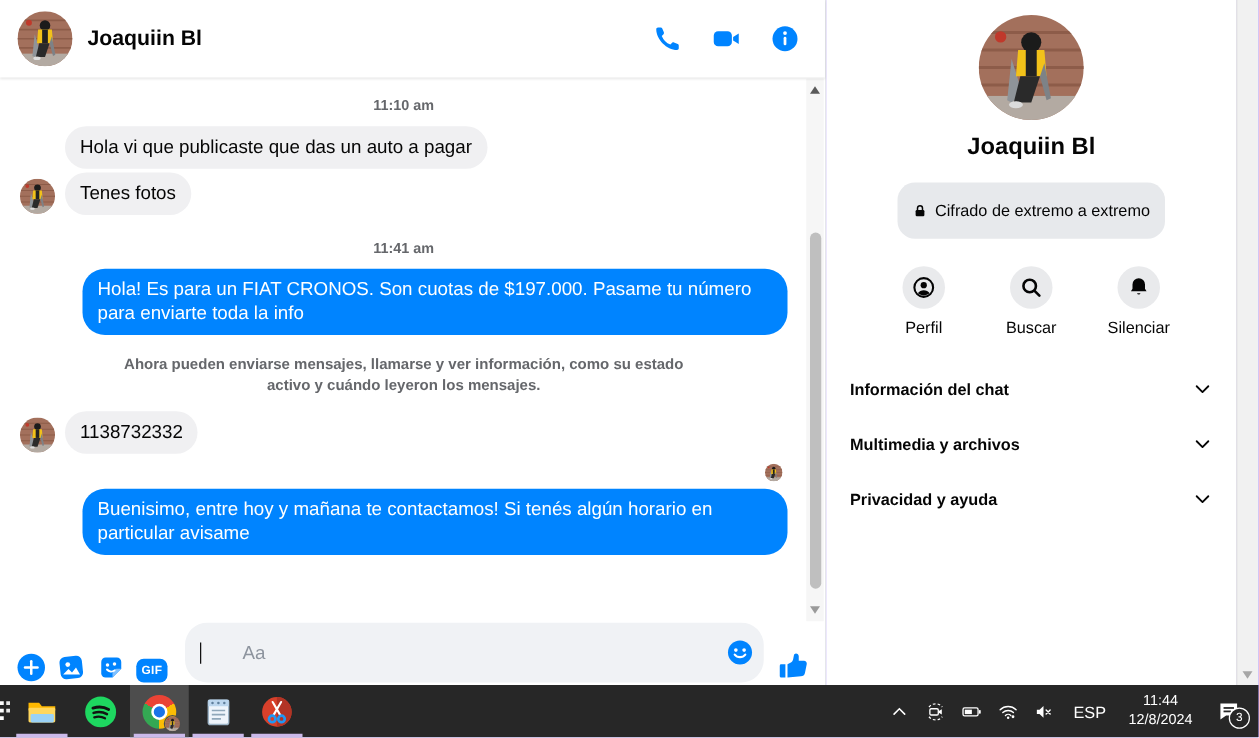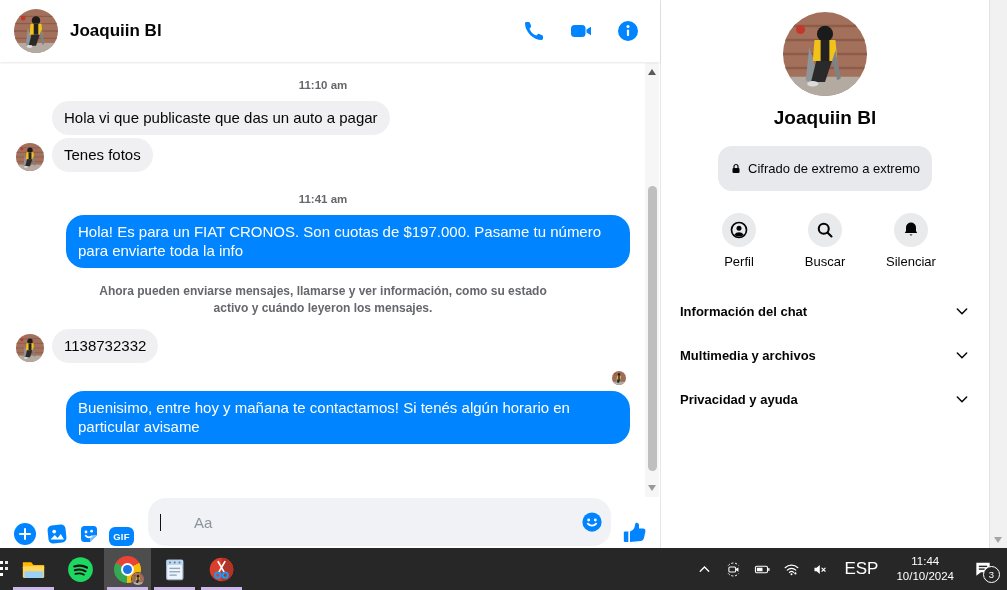--- a/index.html
+++ b/index.html
@@ -73,21 +73,21 @@
   .tb-cell.active{background:#4d4d4d;}
   .run-ind{position:absolute;bottom:0;left:3px;right:3px;height:3px;background:#cbb9ea;}
   .app-svg{width:27px;height:27px;display:block;}
   .chrome-icon{width:27px;height:27px;border-radius:50%;background:conic-gradient(from 60deg,#fbbc05 0 120deg,#34a853 0 240deg,#ea4335 0 360deg);position:relative;}
   .chrome-icon::before{content:"";position:absolute;left:7px;top:7px;width:13px;height:13px;border-radius:50%;background:#fff;}
   .chrome-icon::after{content:"";position:absolute;left:9px;top:9px;width:9px;height:9px;border-radius:50%;background:#1a73e8;}
   .chrome-overlay{position:absolute;right:6px;bottom:4px;z-index:2;border:1px solid #4d4d4d;}
   .tb-tray{margin-left:auto;display:flex;align-items:center;padding-right:4px;}
   .tray-cell{display:flex;align-items:center;justify-content:center;width:29px;height:42px;cursor:pointer;}
   .tray-svg{width:17px;height:17px;display:block;}
-  .tray-lang{color:#fff;font-size:17px;padding:0 9px;cursor:pointer;}
+  .tray-lang{color:#fff;font-size:13px;padding:0 9px;cursor:pointer;}
   .tray-clock{color:#fff;font-size:11.5px;line-height:15px;text-align:center;padding:0 9px;cursor:pointer;}
   .tray-notif{position:relative;width:40px;height:42px;display:flex;align-items:center;justify-content:center;cursor:pointer;}
   .notif-badge{position:absolute;right:3px;bottom:7px;width:15px;height:15px;border-radius:50%;background:#272727;border:1.5px solid #fff;color:#fff;font-size:9.5px;display:flex;align-items:center;justify-content:center;}
   .hidden-defs{position:absolute;width:0;height:0;overflow:hidden;}
 </style>
 </head>
 <body>
 
 <svg class="hidden-defs" aria-hidden="true">
   <defs>
@@ -396,21 +396,21 @@
       </div>
       <div class="tray-cell">
         <svg class="tray-svg" viewBox="0 0 24 24">
             <path d="M3.5 9.5v5h3l4.5 4V5.5l-4.5 4z" fill="#fff"></path>
             <path d="M14 10l4.5 4.5M18.5 10L14 14.5" stroke="#fff" stroke-width="1.6" stroke-linecap="round"></path>
           </svg>
       </div>
       <div class="tray-lang">ESP</div>
       <div class="tray-clock">
         <div>11:44</div>
-        <div>10/10/2024</div>
+        <div>12/8/2024</div>
       </div>
       <div class="tray-notif">
         <svg width="20" height="20" viewBox="0 0 24 24">
             <path d="M4 4.5h16v11.5h-10.5l-5.5 4z" fill="#fff"></path>
             <rect x="7" y="8" width="10" height="1.7" fill="#272727"></rect>
             <rect x="7" y="11.3" width="7" height="1.7" fill="#272727"></rect>
           </svg>
         <div class="notif-badge">3</div>
       </div>
     </div>

